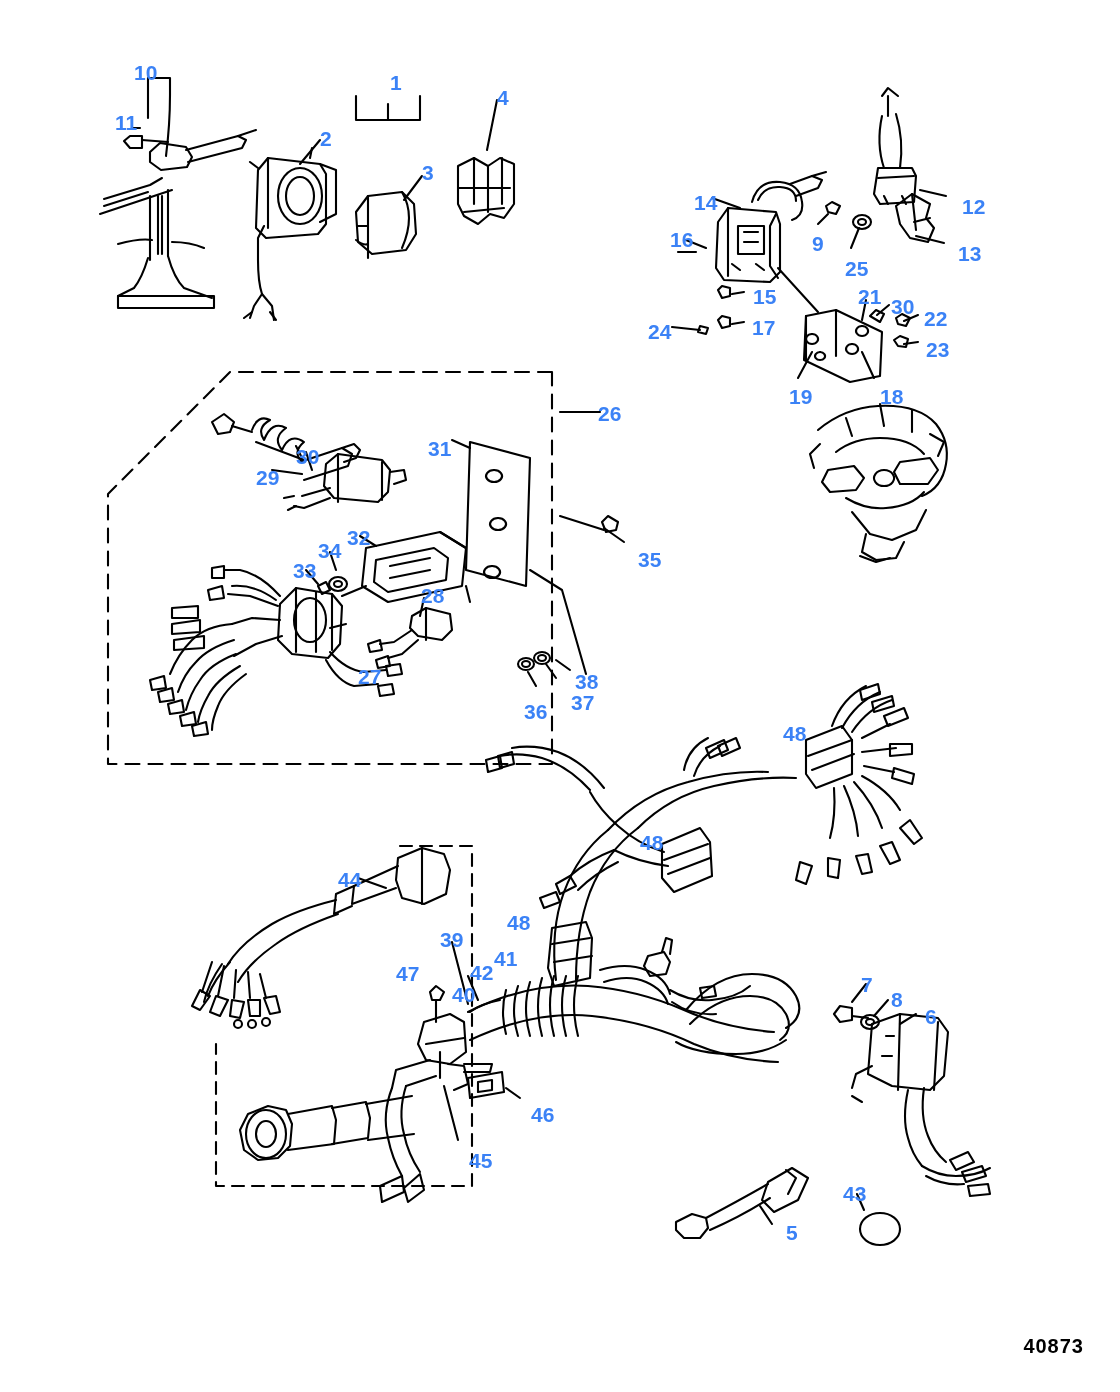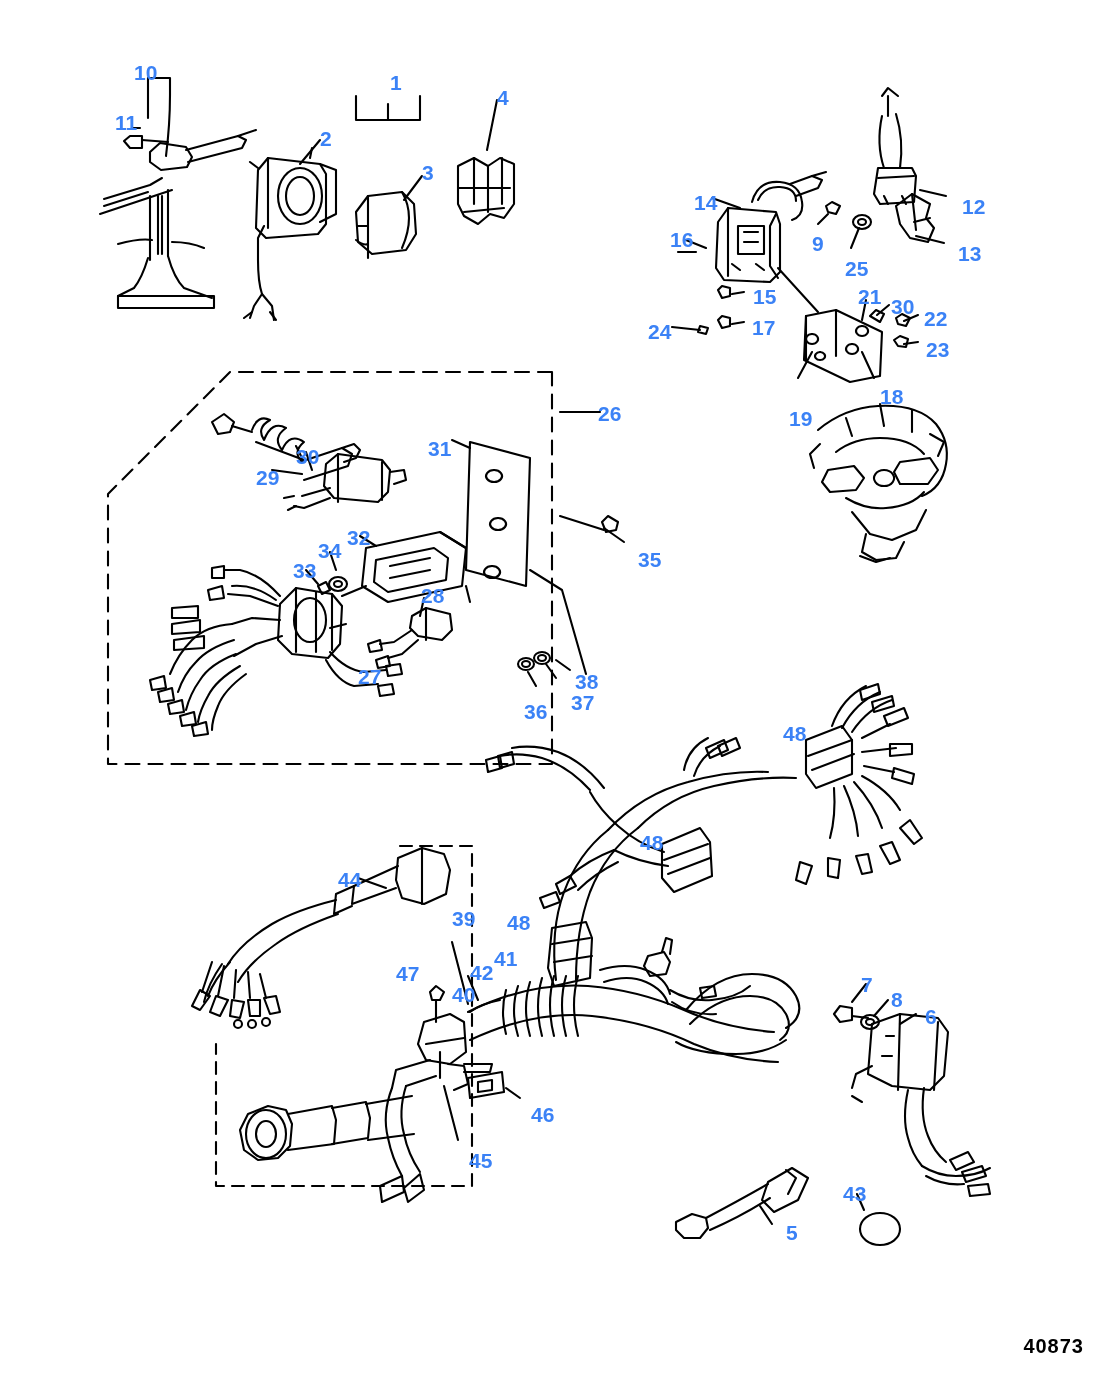--- a/index.html
+++ b/index.html
@@ -444,40 +444,40 @@
       <div class="cal" style="left: 845px; top: 258px;">25</div>
       <div class="cal" style="left: 962px; top: 196px;">12</div>
       <div class="cal" style="left: 958px; top: 243px;">13</div>
       <div class="cal" style="left: 753px; top: 286px;">15</div>
       <div class="cal" style="left: 752px; top: 317px;">17</div>
       <div class="cal" style="left: 648px; top: 321px;">24</div>
       <div class="cal" style="left: 858px; top: 286px;">21</div>
       <div class="cal" style="left: 891px; top: 296px;">30</div>
       <div class="cal" style="left: 924px; top: 308px;">22</div>
       <div class="cal" style="left: 926px; top: 339px;">23</div>
-      <div class="cal" style="left: 789px; top: 408px;">19</div>
+      <div class="cal" style="left: 789px; top: 386px;">19</div>
       <div class="cal" style="left: 880px; top: 386px;">18</div>
       <div class="cal" style="left: 598px; top: 403px;">26</div>
       <div class="cal" style="left: 428px; top: 438px;">31</div>
       <div class="cal" style="left: 296px; top: 446px;">30</div>
       <div class="cal" style="left: 256px; top: 467px;">29</div>
       <div class="cal" style="left: 638px; top: 549px;">35</div>
       <div class="cal" style="left: 318px; top: 540px;">34</div>
       <div class="cal" style="left: 347px; top: 527px;">32</div>
       <div class="cal" style="left: 293px; top: 560px;">33</div>
       <div class="cal" style="left: 421px; top: 585px;">28</div>
       <div class="cal" style="left: 358px; top: 638px; margin-top: 28px;">27</div>
       <div class="cal" style="left: 575px; top: 671px;">38</div>
       <div class="cal" style="left: 571px; top: 692px;">37</div>
       <div class="cal" style="left: 524px; top: 701px;">36</div>
       <div class="cal" style="left: 783px; top: 723px;">48</div>
       <div class="cal" style="left: 640px; top: 832px;">48</div>
       <div class="cal" style="left: 507px; top: 912px;">48</div>
       <div class="cal" style="left: 338px; top: 869px;">44</div>
-      <div class="cal" style="left: 440px; top: 908px; margin-left: 12px;">39</div>
+      <div class="cal" style="left: 440px; top: 929px;">39</div>
       <div class="cal" style="left: 494px; top: 948px;">41</div>
       <div class="cal" style="left: 470px; top: 962px;">42</div>
       <div class="cal" style="left: 396px; top: 963px;">47</div>
       <div class="cal" style="left: 452px; top: 984px;">40</div>
       <div class="cal" style="left: 861px; top: 974px;">7</div>
       <div class="cal" style="left: 891px; top: 989px;">8</div>
       <div class="cal" style="left: 925px; top: 1006px;">6</div>
       <div class="cal" style="left: 531px; top: 1104px;">46</div>
       <div class="cal" style="left: 469px; top: 1150px;">45</div>
       <div class="cal" style="left: 843px; top: 1183px;">43</div>

